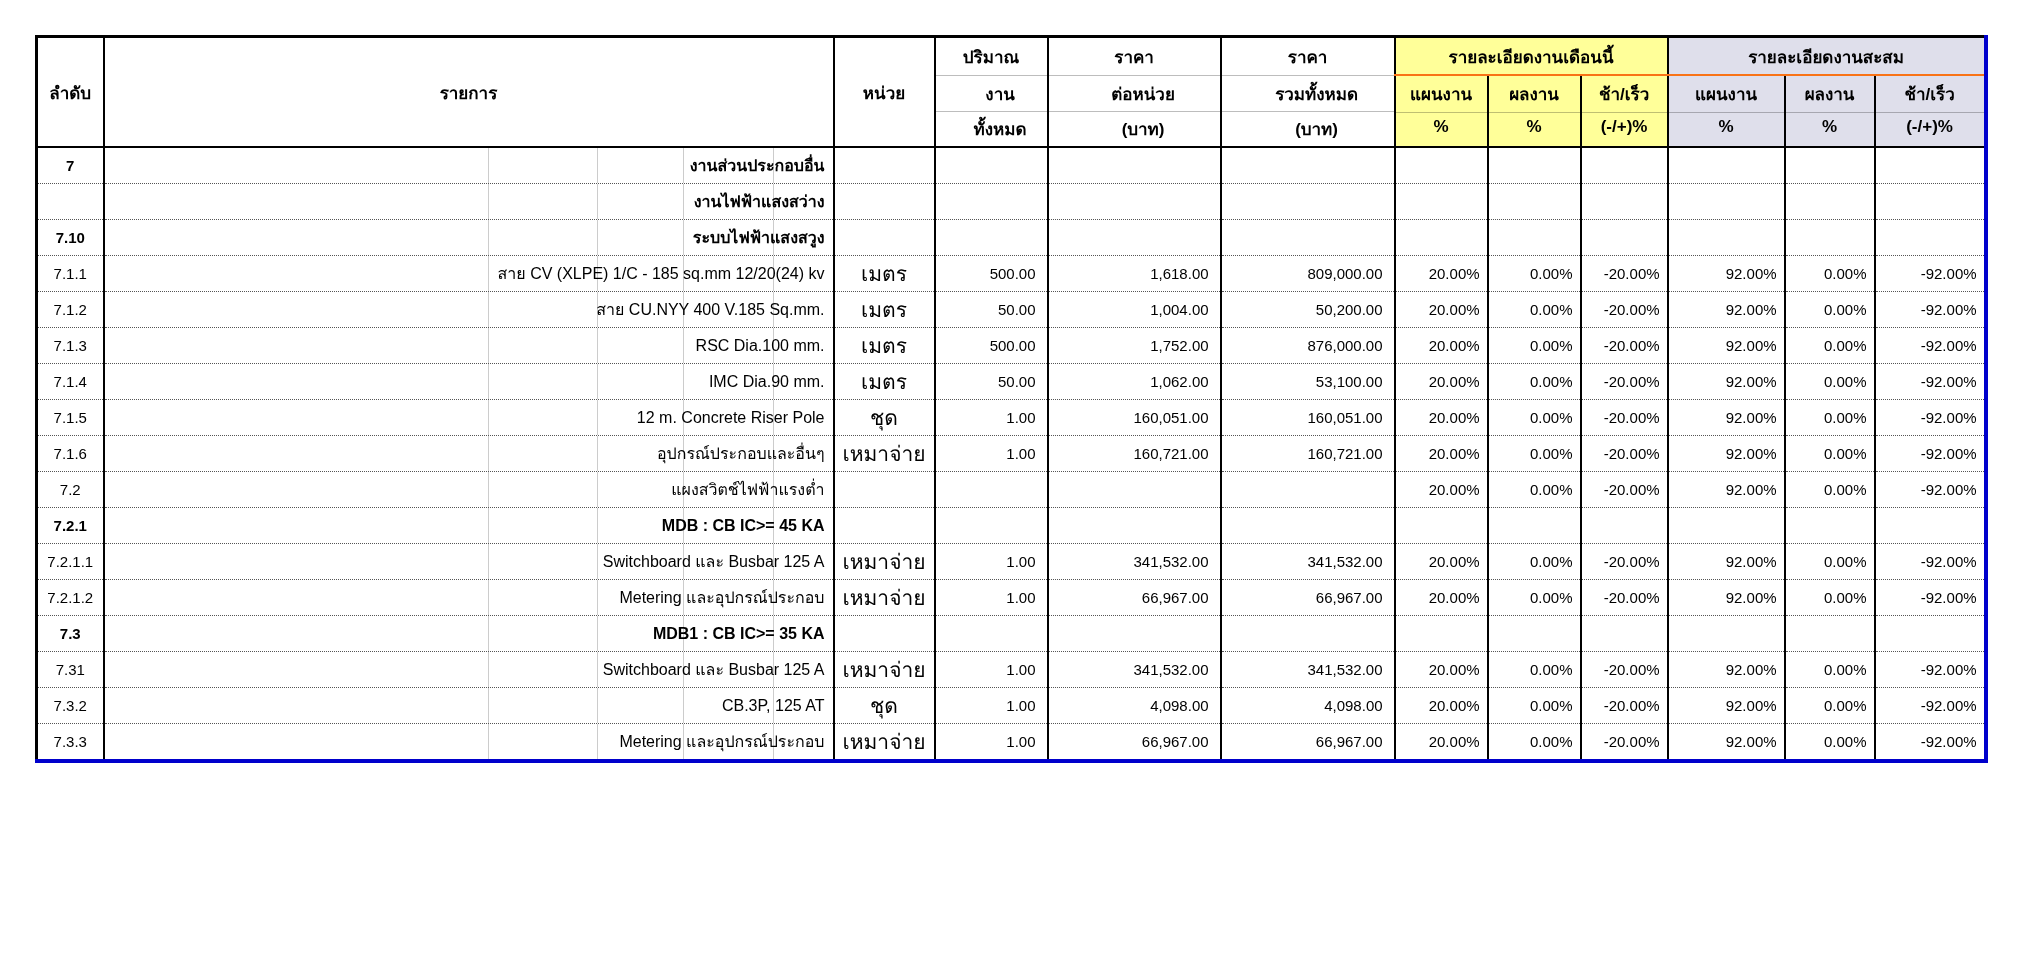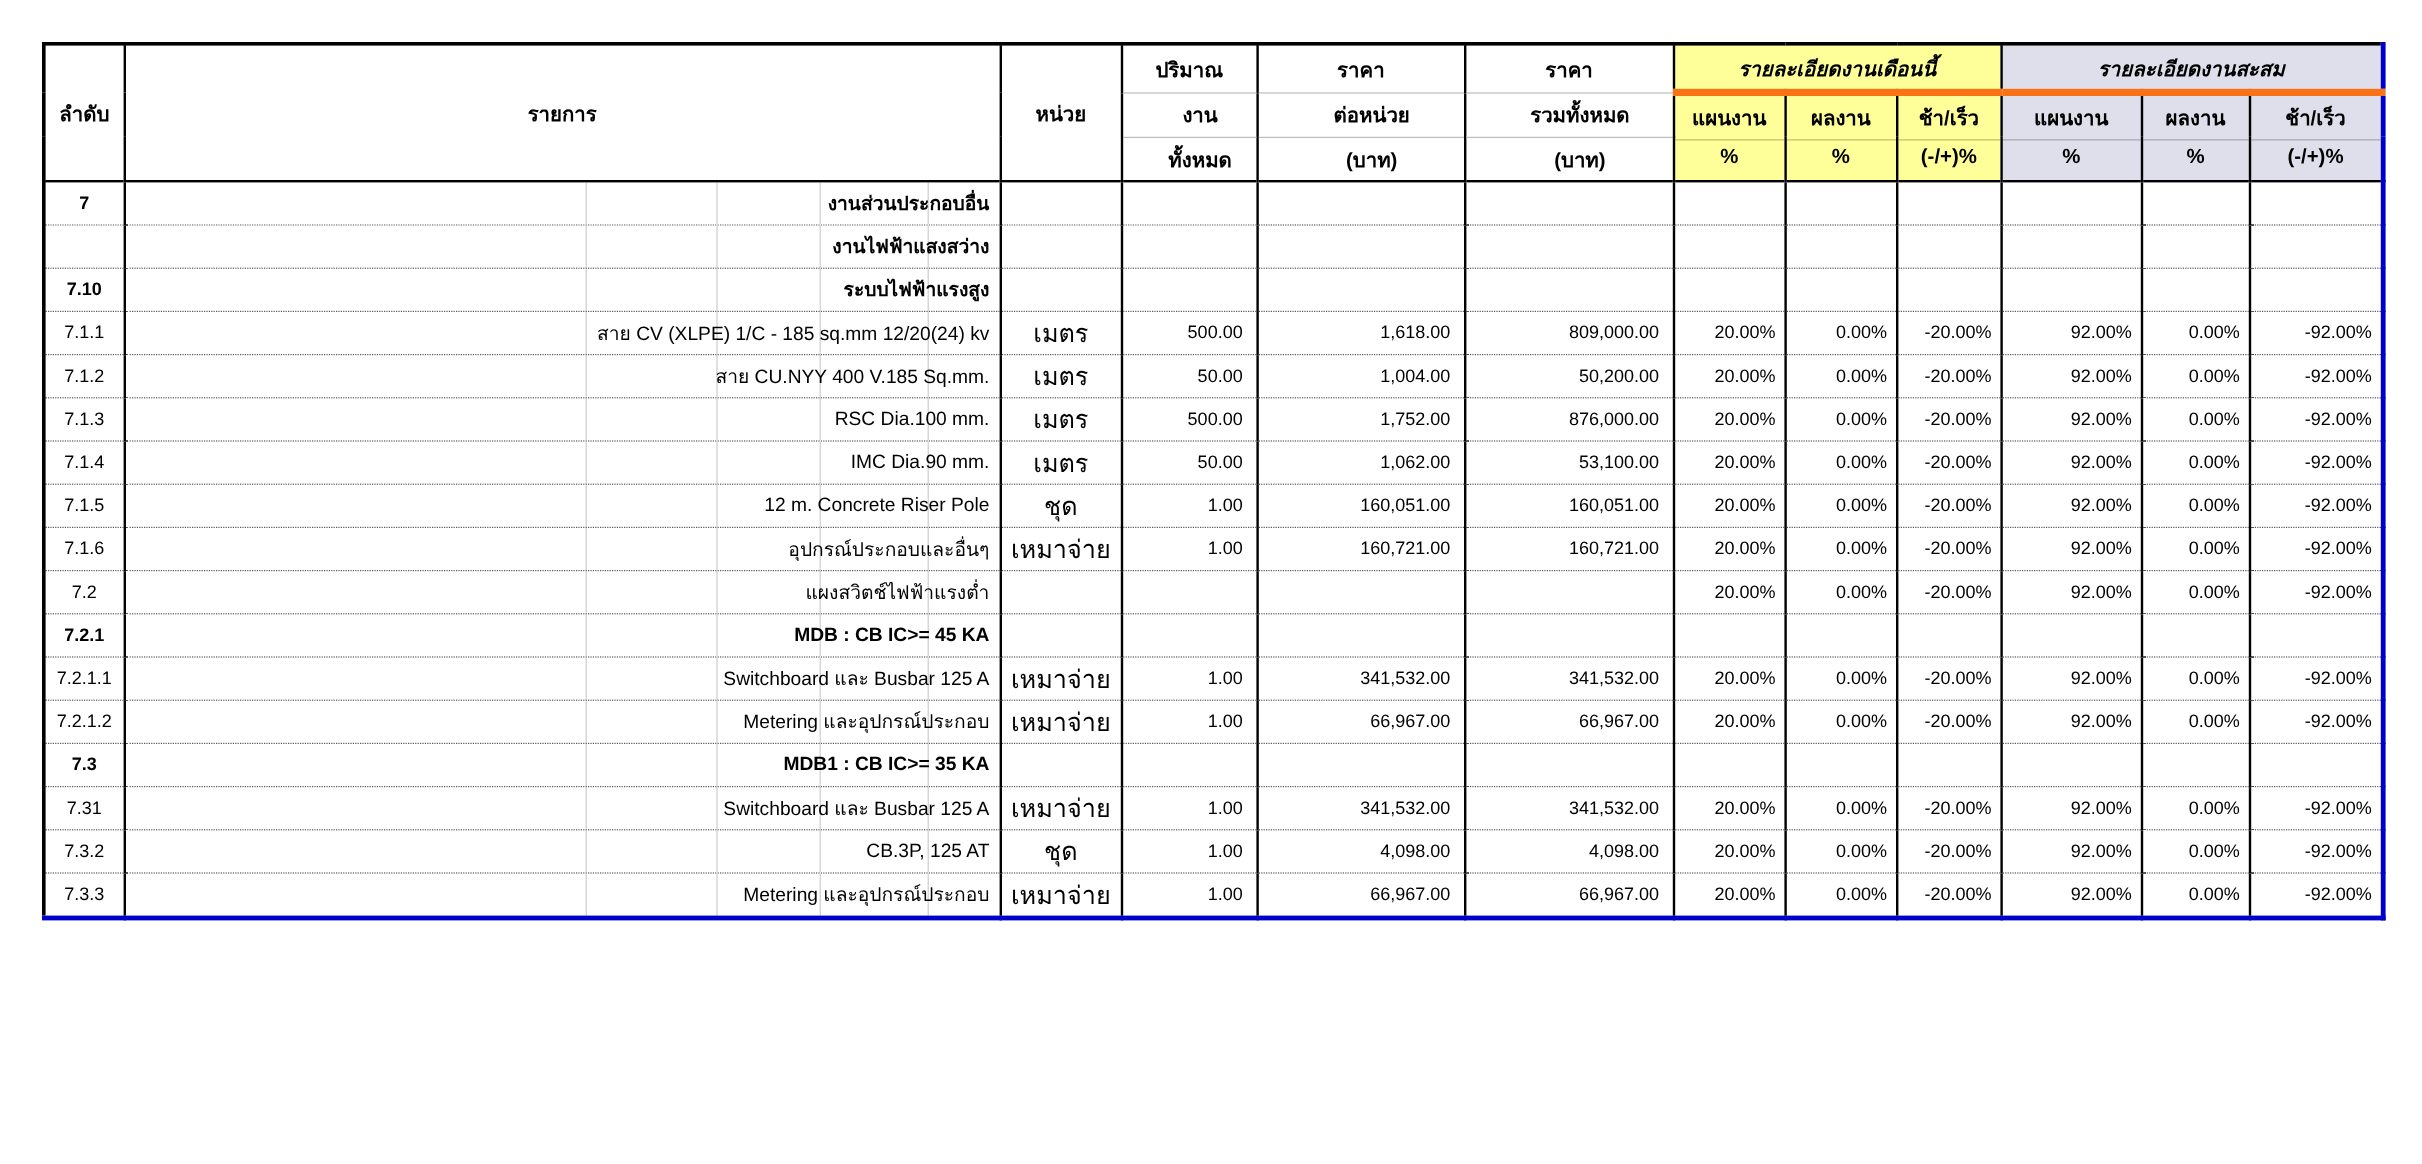--- a/index.html
+++ b/index.html
@@ -13,21 +13,21 @@
   th,td{margin:0;overflow:hidden;white-space:nowrap;}
 
   
   thead th{font-weight:bold;font-size:17px;text-align:center;vertical-align:middle;
            border-left:2px solid #000;padding:0;background:#fff;}
   thead tr.h1 th{height:36px;}
   thead tr.h2 th{height:35px;}
   thead tr.h3 th{height:34px;border-radius:13px;}
   thead th.span3{height:105px;font-family:Liberation Mono, monospace;}
   th.graytop{border-top:1px solid #bdbdbd;padding-left:18px;}
-  th.grp{border-bottom:6px solid #f97316;font-style:italic;}
+  th.grp{border-bottom:2px solid #f97316;}
   th.m{background:var(--month-bg,#ffff99);}
   th.c{background:var(--cum-bg,#dfdfeb);}
   th.two{height:69px;}
   th.two .l1{height:36px;line-height:38px;}
   th.two .l2{height:33px;line-height:28px;border-top:1px solid rgba(0,0,0,0.25);}
 
   
   tbody td{height:35px;font-size:15px;border-left:2px solid #000;
            border-top:1px dotted #555;padding:0 8px;vertical-align:middle;}
   tbody tr.first td{border-top:2px solid #000;}
@@ -131,21 +131,21 @@
     <td class="num"></td>
     <td class="pct"></td>
     <td class="pct"></td>
     <td class="pct"></td>
     <td class="pct"></td>
     <td class="pct"></td>
     <td class="pct"></td>
   </tr>
         <tr class="bold">
     <td class="no">7.10</td>
-    <td class="item">ระบบไฟฟ้าแรงสูง</td>
+    <td class="item">ระบบไฟฟ้าแสงสวูง</td>
     <td class="unit"></td>
     <td class="num"></td>
     <td class="num"></td>
     <td class="num"></td>
     <td class="pct"></td>
     <td class="pct"></td>
     <td class="pct"></td>
     <td class="pct"></td>
     <td class="pct"></td>
     <td class="pct"></td>

